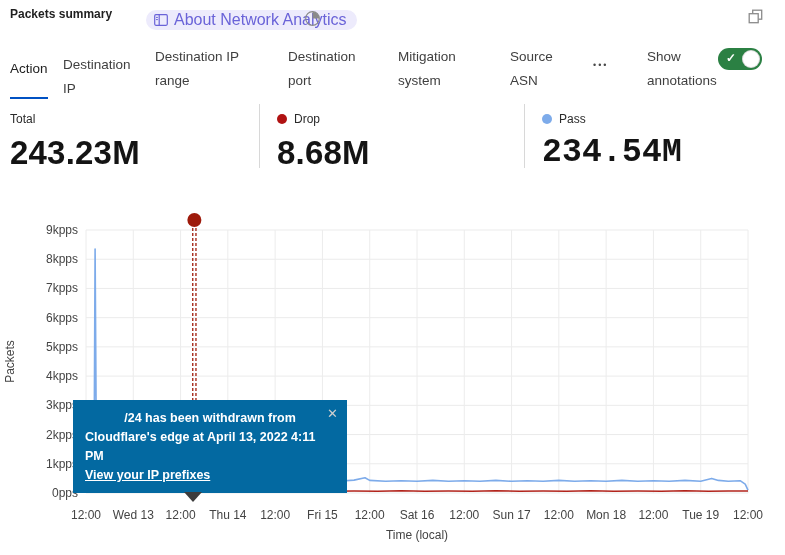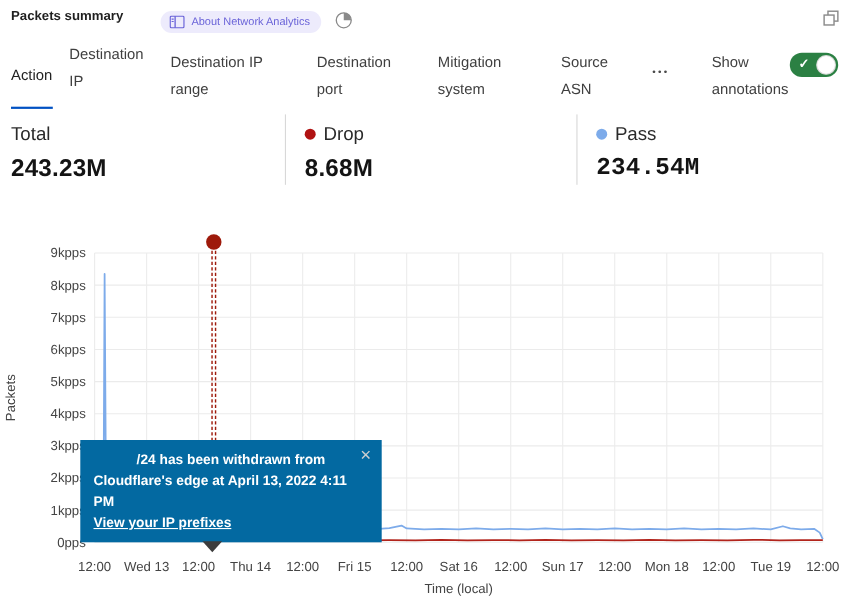--- a/index.html
+++ b/index.html
@@ -2,36 +2,36 @@
 <html><head>
 <meta charset="utf-8">
 <style>
   html,body{margin:0;padding:0;background:#fff;}
   .page{position:relative;width:785px;height:555px;background:#fff;overflow:hidden;
         font-family:"Liberation Sans",sans-serif;color:#222;}
   .abs{position:absolute;}
   
   .title{left:10px;top:7px;font-size:12px;font-weight:700;color:#1f1f1f;}
   .badge{left:146px;top:10px;height:20px;display:flex;align-items:center;gap:6px;
-         background:#edebfc;border-radius:10px;padding:0 10px 0 8px;font-size:10px;
+         background:#edebfc;border-radius:10px;padding:0 10px 0 8px;font-size:16px;
          color:#6a63d8;cursor:pointer;}
   .pie-ic{left:304px;top:10px;}
   .restore-ic{left:748px;top:9px;cursor:pointer;}
   
   .tab{position:absolute;font-size:13.5px;line-height:24px;color:#3f3f3f;cursor:pointer;}
   .tab.active span{border-bottom:2px solid #0051c3;padding-bottom:21px;color:#222;}
   .more-dots{left:593px;top:60px;font-size:9px;letter-spacing:2px;color:#4a4a4a;cursor:pointer;}
   .toggle{left:718px;top:48px;width:44px;height:22px;border-radius:11px;cursor:pointer;}
   .toggle .check{position:absolute;left:8px;top:3px;color:#fff;font-size:12px;font-weight:700;}
   .toggle .knob{position:absolute;right:2px;top:2px;width:18px;height:18px;border-radius:50%;
                 background:#fff;box-shadow:inset 0 0 0 1px rgba(0,0,0,.15);}
   
-  .stat-label{font-size:17px;color:#2a2a2a;display:flex;align-items:center;gap:7px;}
+  .stat-label{font-size:12px;color:#2a2a2a;display:flex;align-items:center;gap:7px;}
   .stat-dot{width:10px;height:10px;border-radius:50%;display:inline-block;}
-  .stat-value{font-size:22px;font-weight:600;color:#141414;letter-spacing:.2px;}
+  .stat-value{font-size:33px;font-weight:600;color:#141414;letter-spacing:.2px;}
   .vdiv{width:1px;background:#d8d8d8;top:104px;height:64px;}
   
   svg text{font-family:"Liberation Sans",sans-serif;}
   
   .tooltip{left:73px;top:400px;width:274px;box-sizing:border-box;background:#0369a1;
            color:#fff;font-size:12.5px;font-weight:600;line-height:19px;
            padding:9px 12px 8px 12px;z-index:5;}
   .tooltip .l1{text-align:center;}
   .tooltip .link{text-decoration:underline;cursor:pointer;}
   .tooltip .close{position:absolute;right:9px;top:4px;color:#cfcfcf;font-size:13px;
@@ -68,21 +68,21 @@
 
   <span class="abs restore-ic">
     <svg width="15" height="15" viewBox="0 0 15 15">
       <rect x="4.7" y="1.2" width="9" height="9" fill="none" stroke="#8b8b8b" stroke-width="1.3"></rect>
       <rect x="1.2" y="4.7" width="9" height="9" fill="#fff" stroke="#8b8b8b" stroke-width="1.3"></rect>
     </svg>
   </span>
 
   <div class="abs tab active" style="left:10px;top:57px;">
     <span style="border-bottom-color: rgb(0, 81, 195);">Action</span></div>
-  <div class="abs tab" style="left:63px;top:38px;width:76px;">Destination IP</div>
+  <div class="abs tab" style="left:63px;top:53px;width:76px;">Destination IP</div>
   <div class="abs tab" style="left:155px;top:45px;width:94px;">Destination IP range</div>
   <div class="abs tab" style="left:288px;top:45px;width:78px;">Destination port</div>
   <div class="abs tab" style="left:398px;top:45px;width:68px;">Mitigation system</div>
   <div class="abs tab" style="left:510px;top:45px;width:50px;">Source ASN</div>
   <div class="abs more-dots">•••</div>
   <div class="abs tab" style="left:620px;top:45px;width:84px;margin-left:27px;">Show annotations</div>
   <div class="abs toggle" id="annot-toggle" style="background: rgb(43, 128, 67);">
     <span class="check">✓</span>
     <span class="knob"></span>
   </div>

